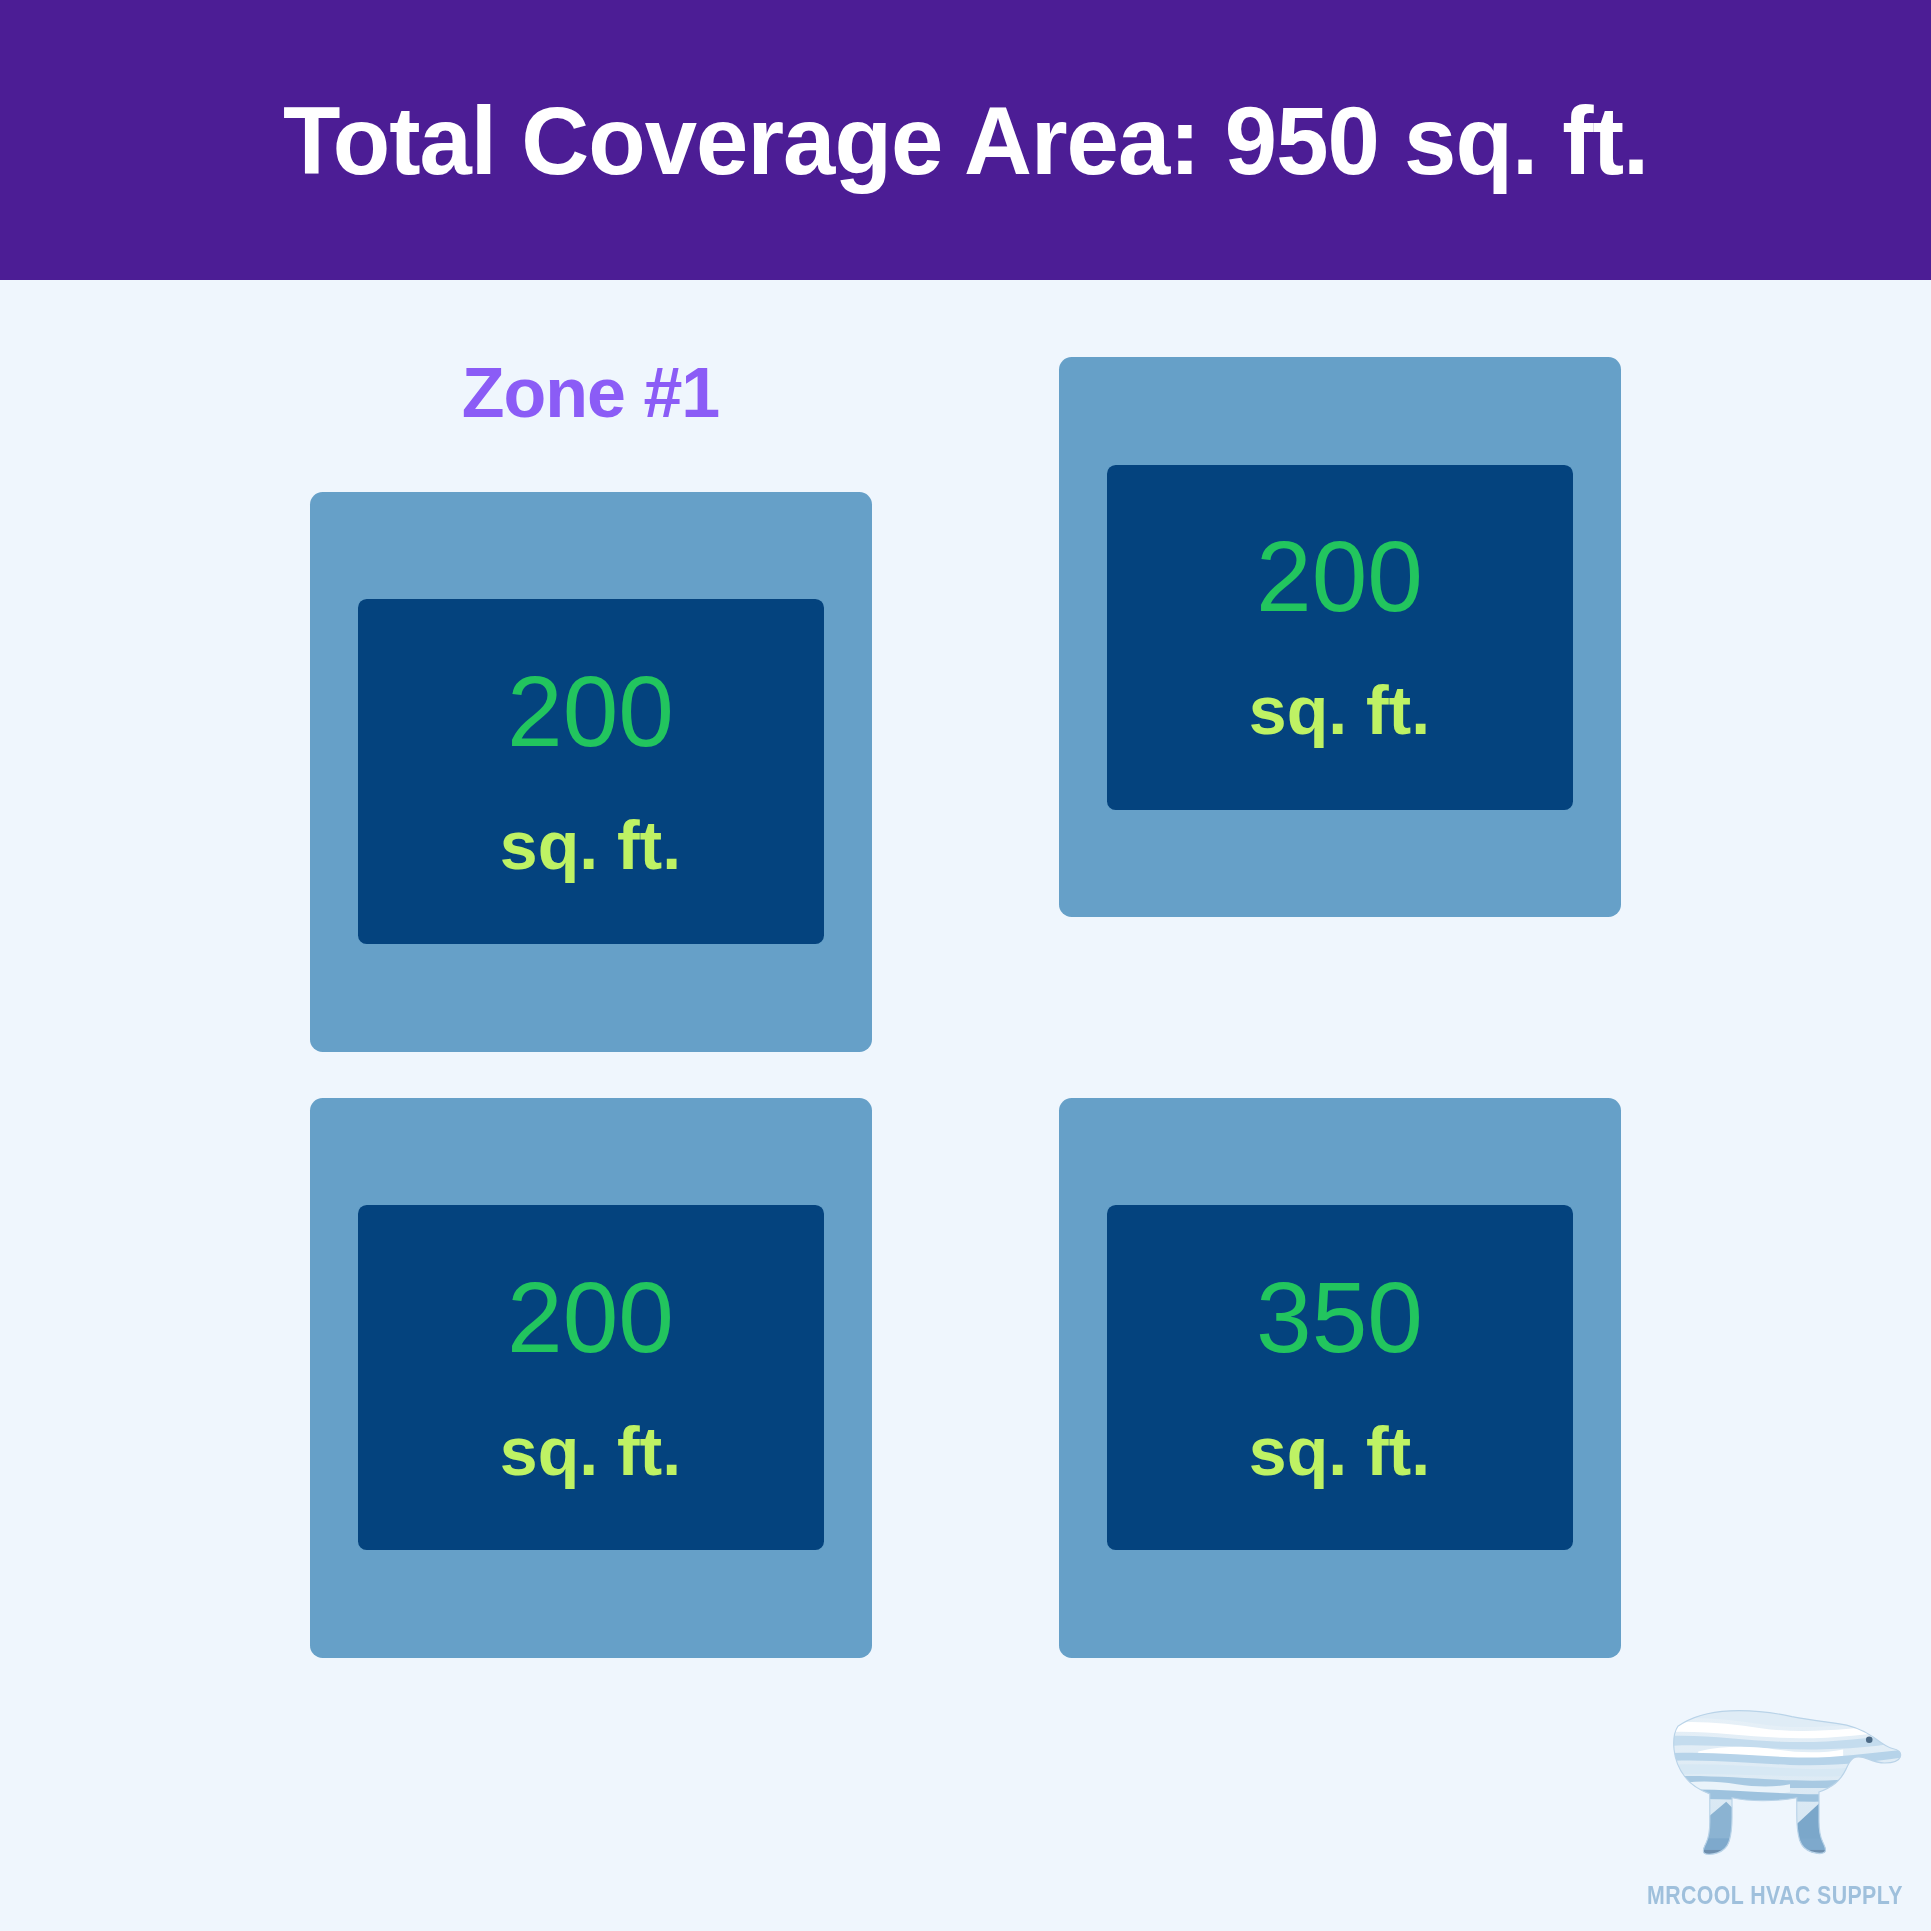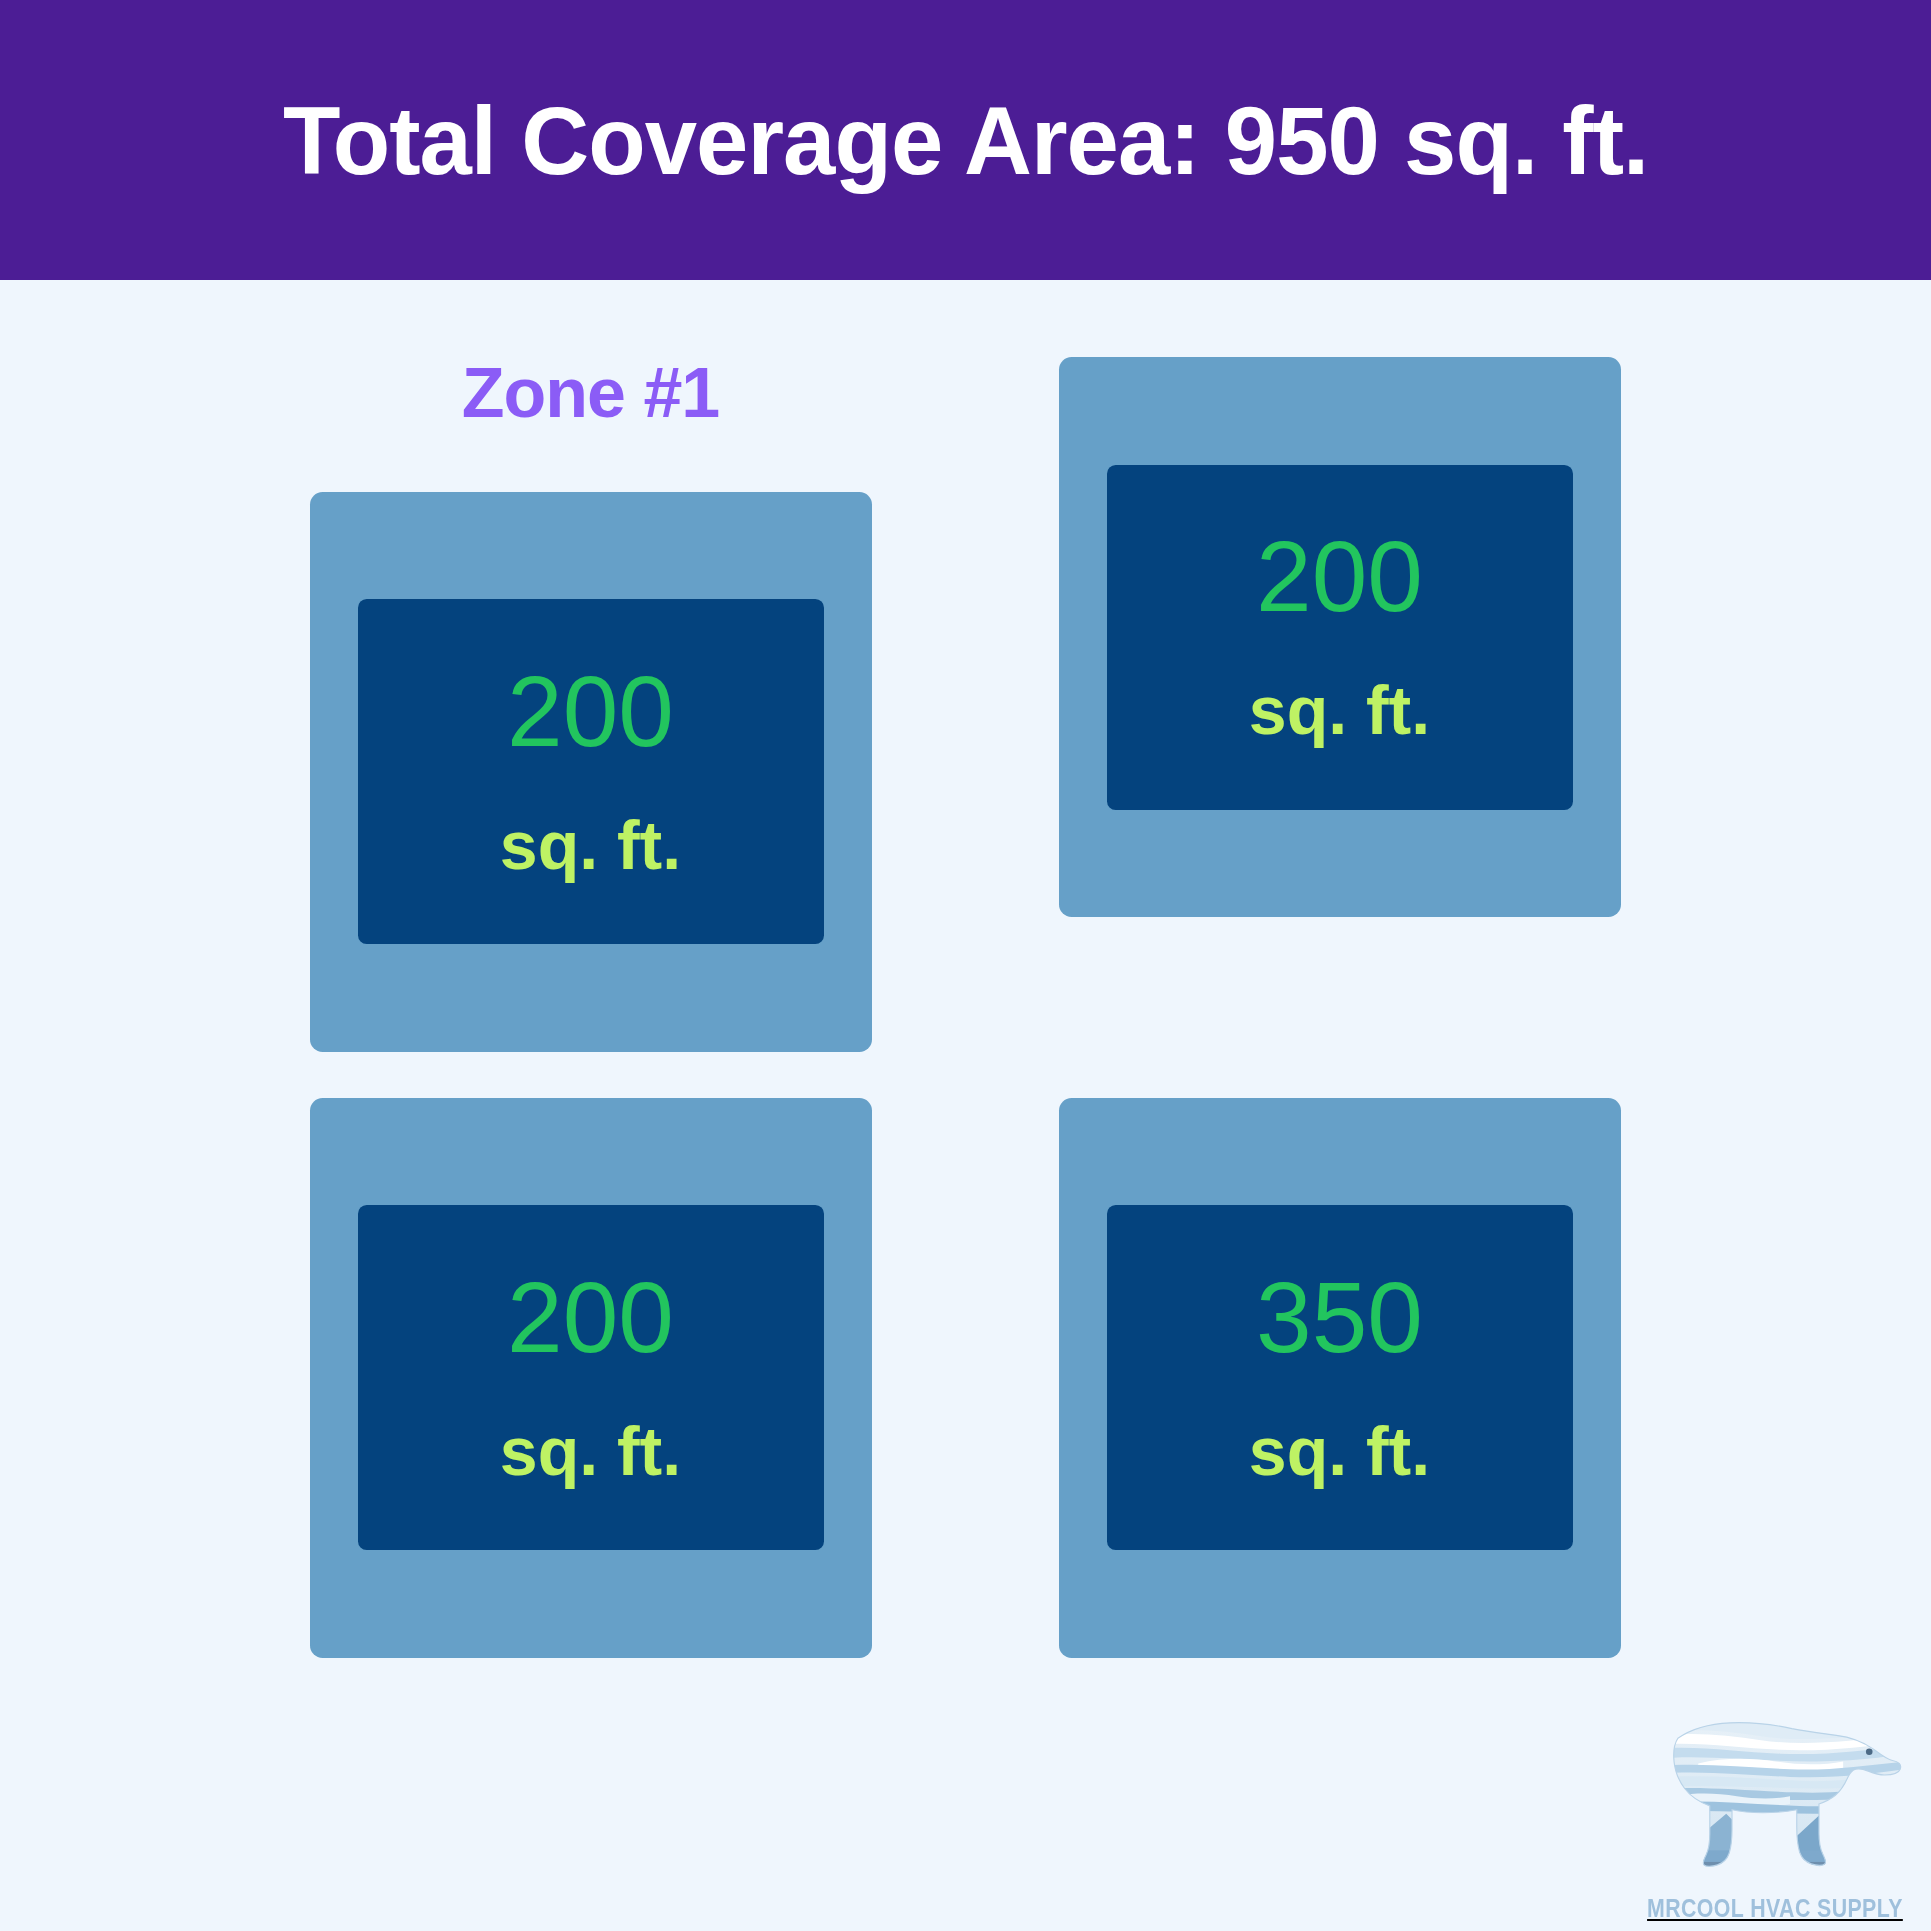--- a/index.html
+++ b/index.html
@@ -130,22 +130,21 @@
   
   .brand-logo {
     position: absolute;
     left: 1630px;
     top: 1692px;
     width: 290px;
     height: 232px;
     display: flex;
     flex-direction: column;
     align-items: center;
-    justify-content: flex-end;
-    text-decoration: underline;
+    justify-content: center;
   }
   .brand-mark {
     width: 261px;
     height: 172px;
     display: block;
   }
   .brand-wordmark {
     font-family: "Liberation Sans", sans-serif;
     font-weight: bold;
     font-size: 26px;

